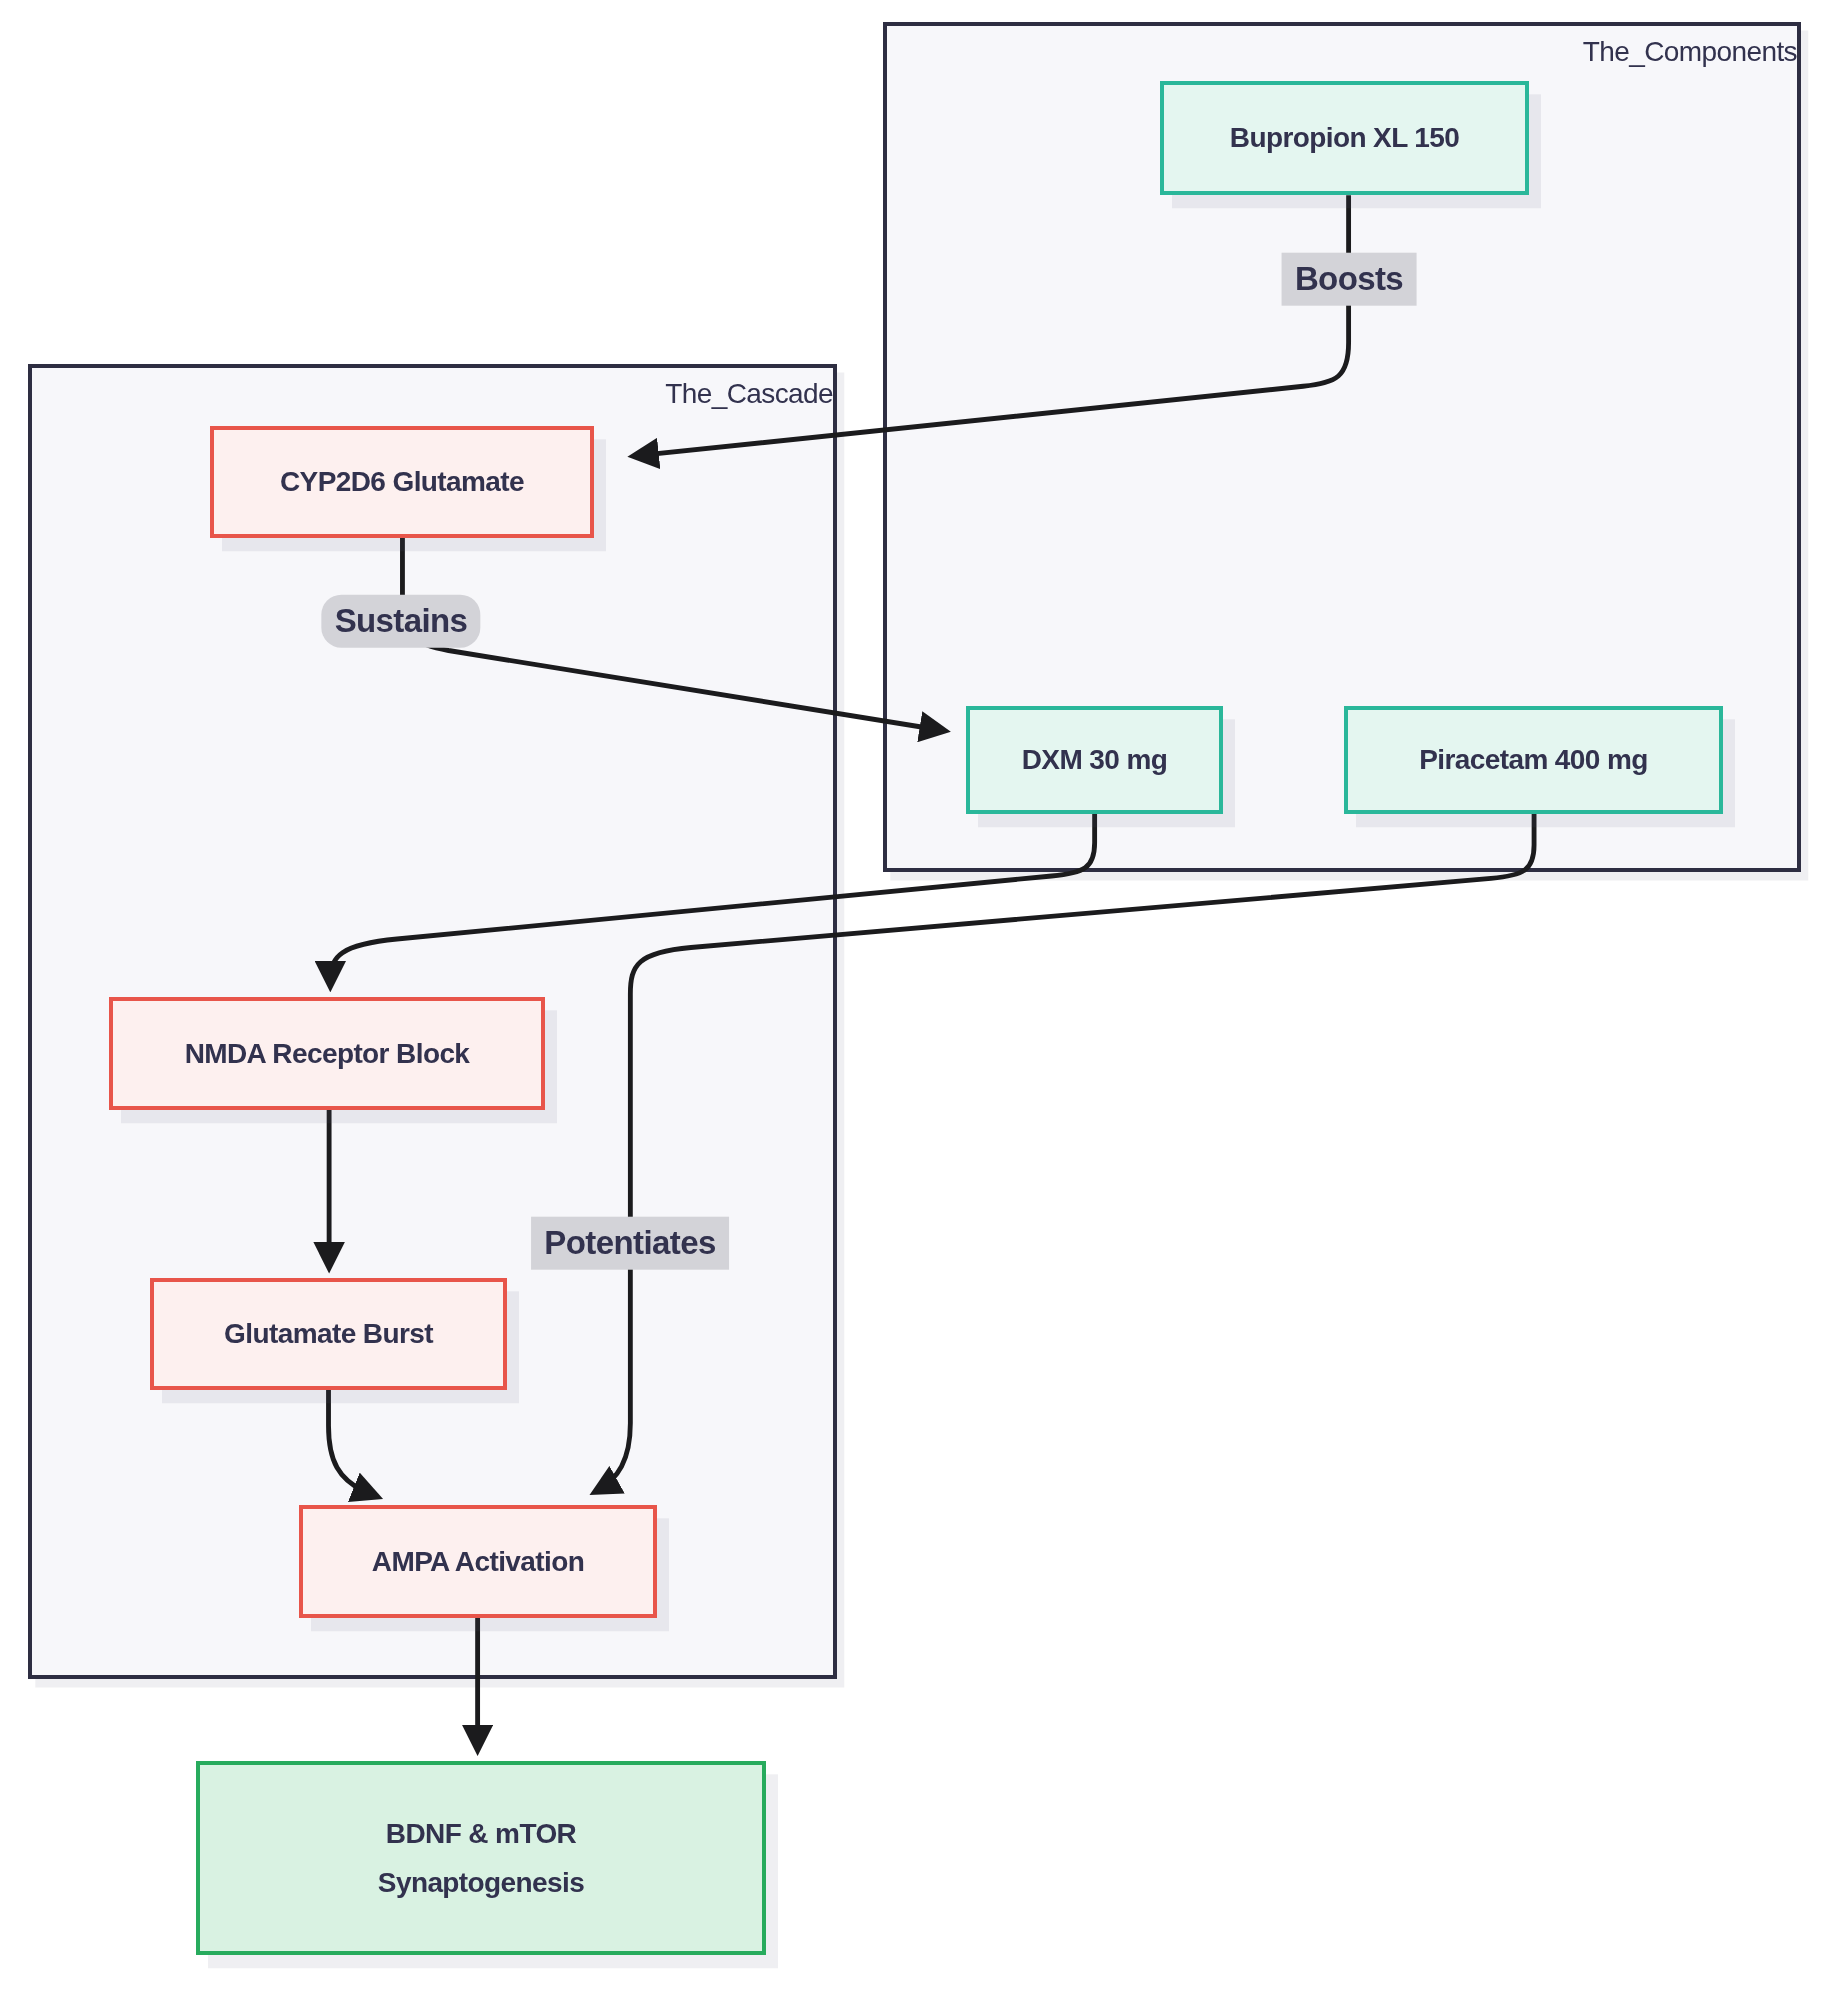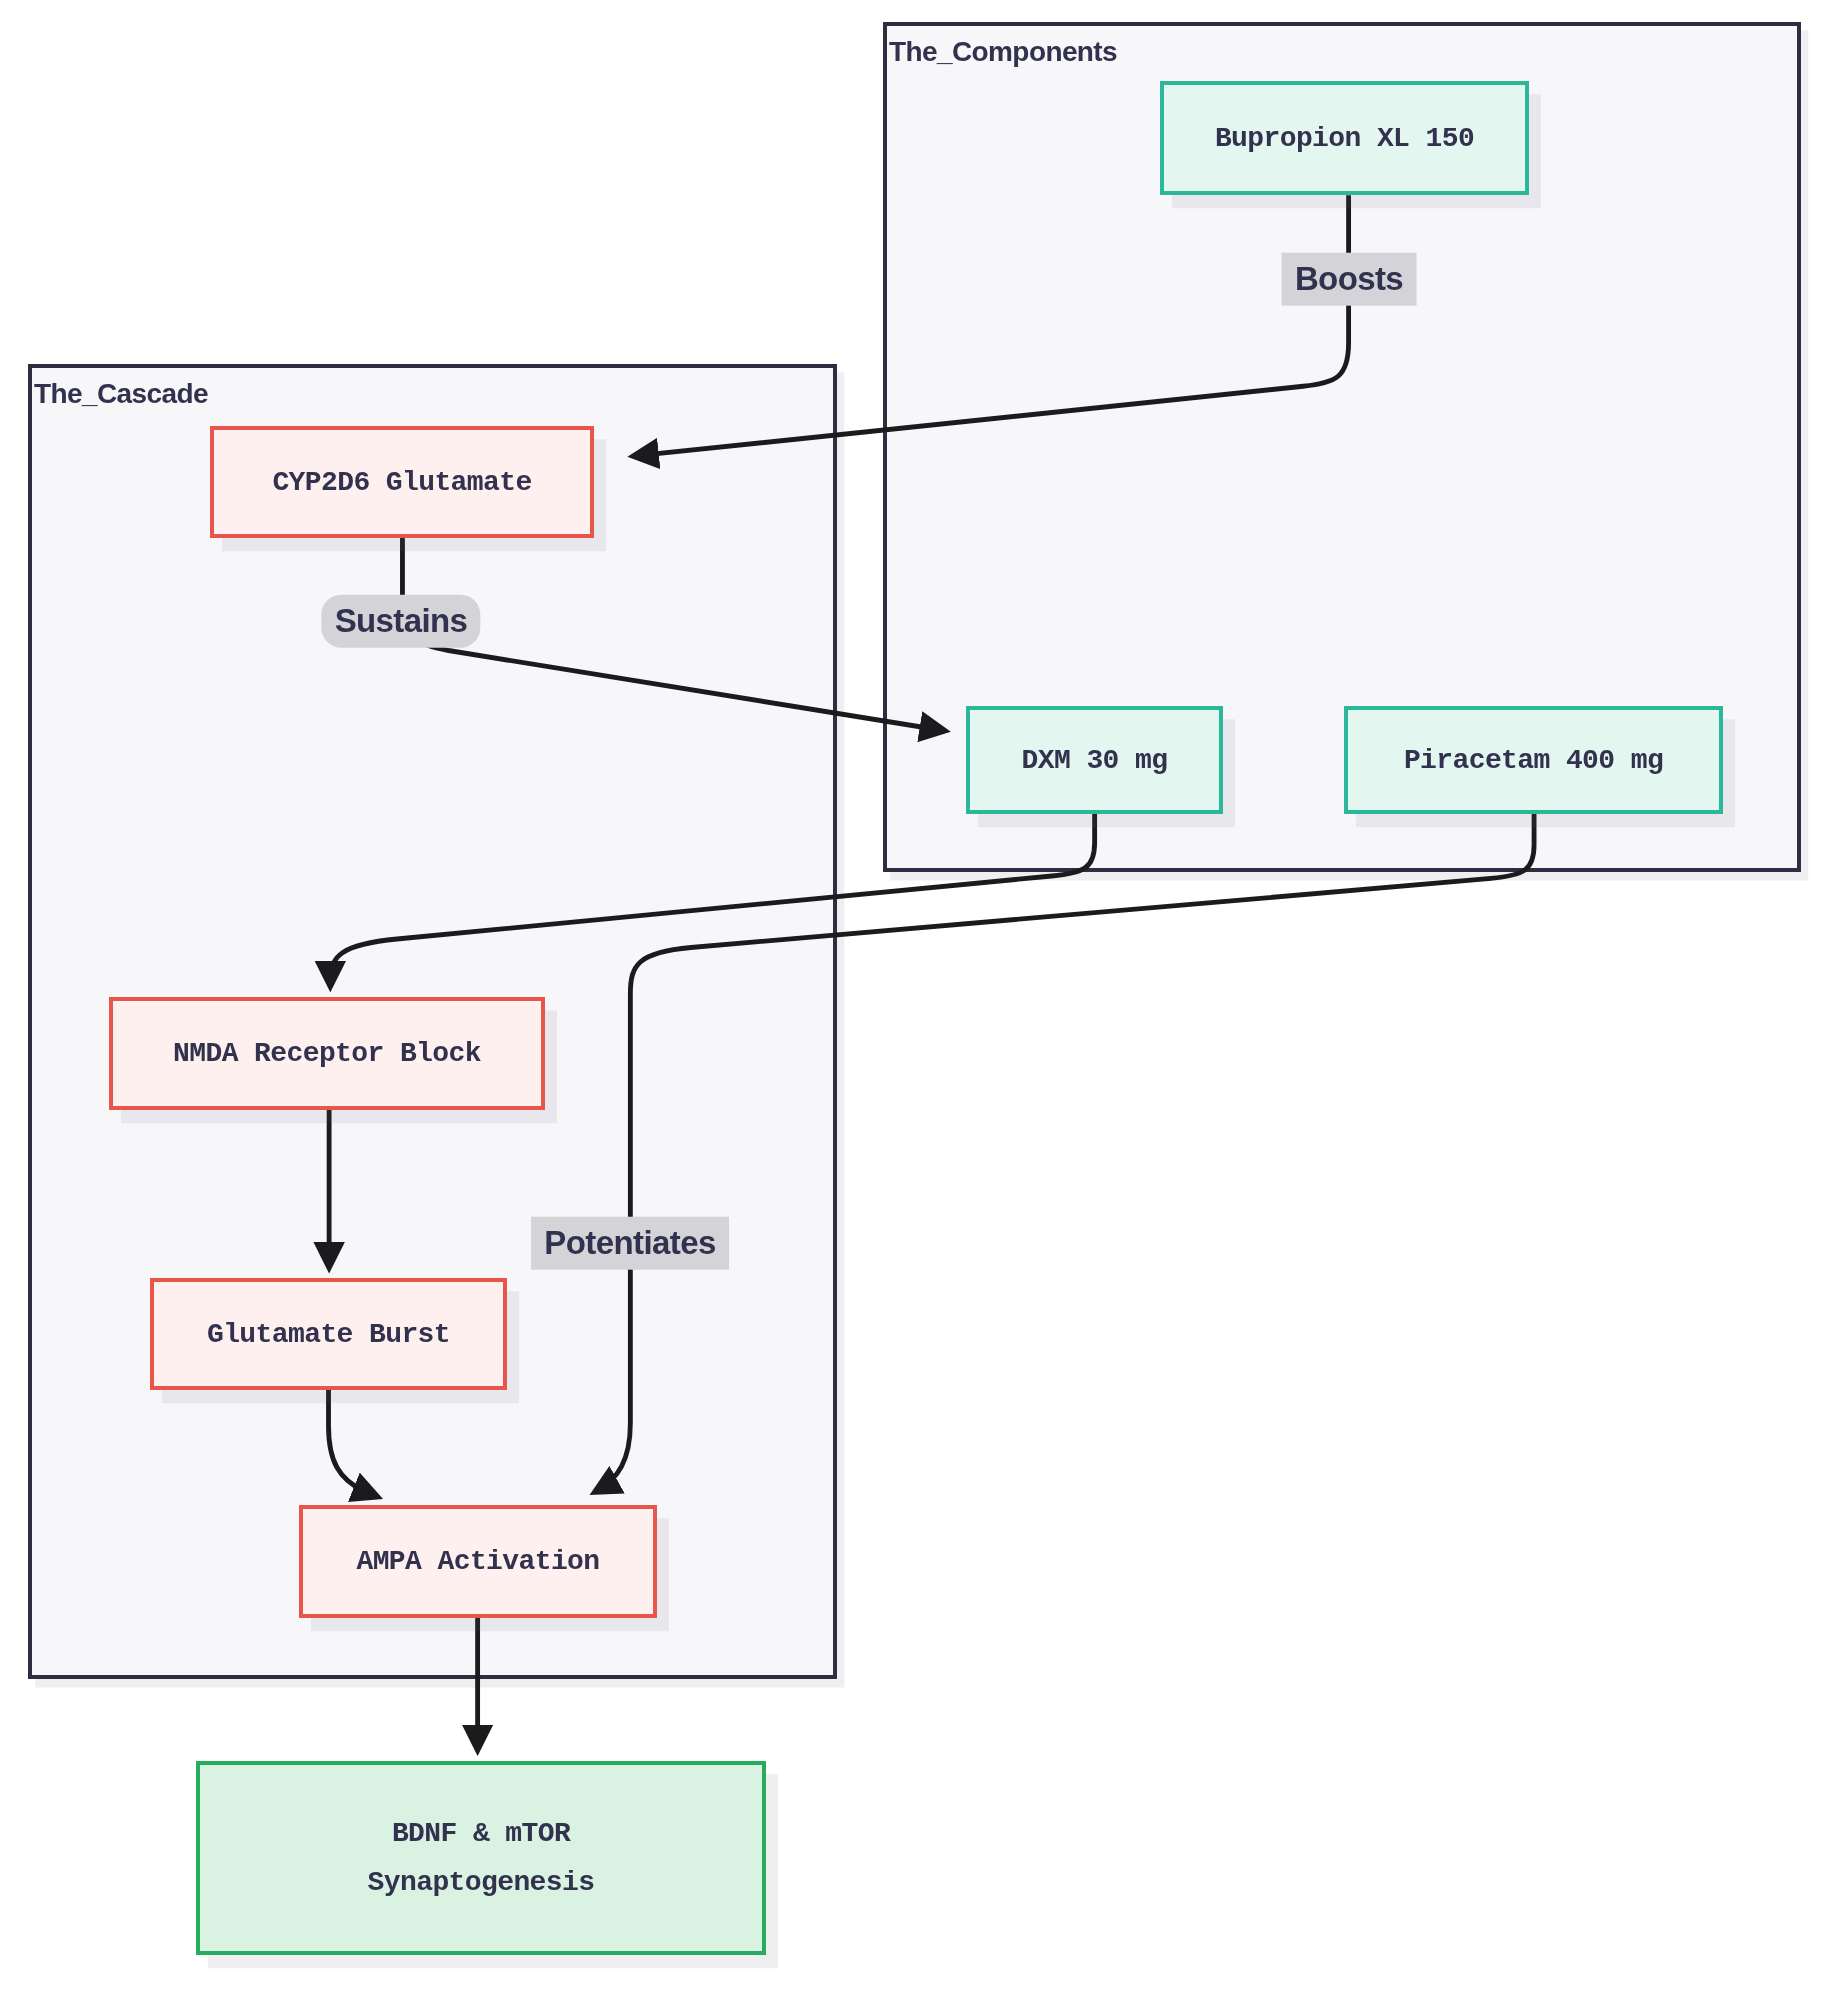--- a/index.html
+++ b/index.html
@@ -18,43 +18,42 @@
   .subgraph {
     position: absolute;
     box-sizing: border-box;
     background: #f7f7fa;
     border: 4.2px solid #2e2e42;
     box-shadow: 7.3px 8.5px 0 rgba(100,100,130,0.10);
   }
   .subgraph-title {
     position: absolute;
     top: 9.7px;
-    left: 2px;
+    left: 12px;
     right: 0;
-    text-align: left;
+    text-align: right;
     font-size: 28px;
-    font-weight: 700;
+    font-weight: 400;
     color: #32324e;
     letter-spacing: -0.6px;
   }
   .node {
     position: absolute;
     box-sizing: border-box;
     display: flex;
     flex-direction: column;
     align-items: center;
     justify-content: center;
     text-align: center;
     font-size: 28px;
     font-weight: 600;
     letter-spacing: -0.6px;
     color: #32324e;
     box-shadow: 12px 13.3px 0 rgba(100,100,130,0.10);
     white-space: nowrap;
-    font-family: Liberation Mono, monospace;
   }
   .node-green   { background: #e4f6f0; border: 4.8px solid #2ab79a; }
   .node-red     { background: #fdf0ef; border: 4.8px solid #e8554a; }
   .node-outcome { background: #d9f2e2; border: 4.8px solid #27ab5d; }
   .node-outcome .line { line-height: 1.75; }
   .edges-layer {
     position: absolute;
     left: 0;
     top: 0;
     width: 1845px;

